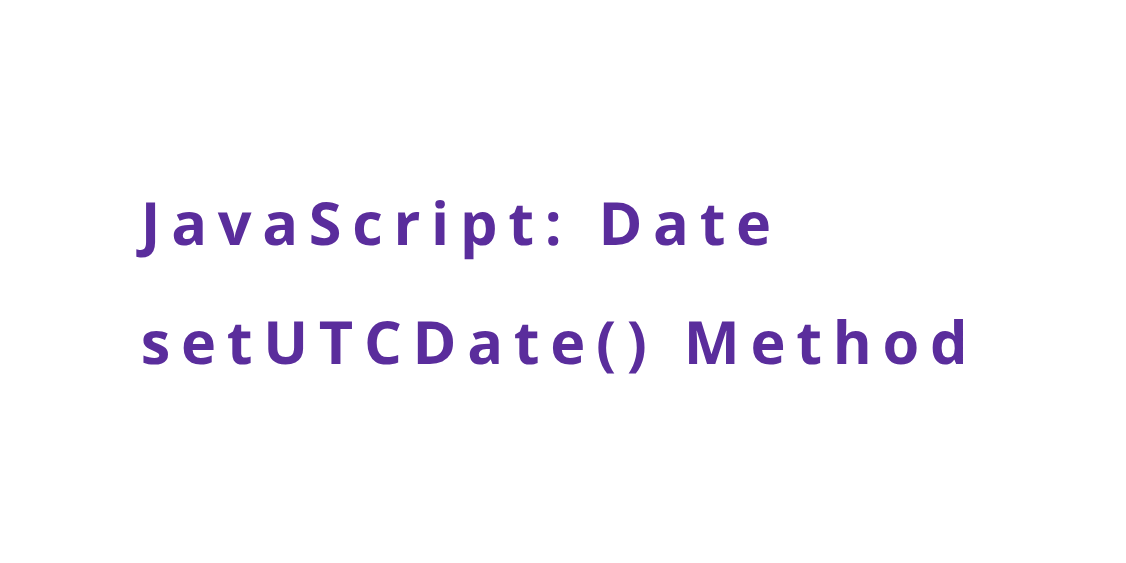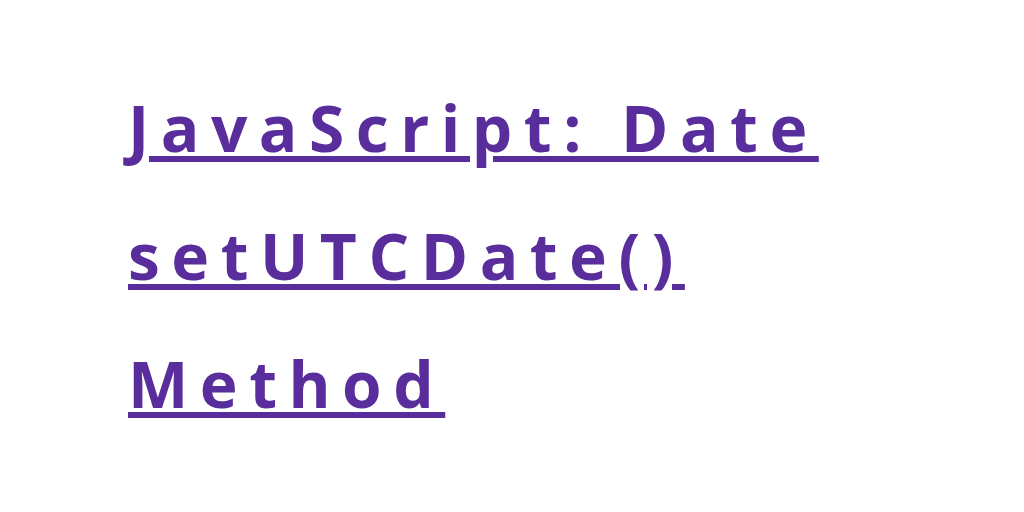--- a/index.html
+++ b/index.html
@@ -12,24 +12,23 @@
       height: 512px;
       background: #ffffff;
       font-family: 'Segoe UI', 'Open Sans', -apple-system, BlinkMacSystemFont, sans-serif;
       display: flex;
       align-items: center;
       padding-left: 128px;
       padding-right: 128px;
     }
     .heading {
       color: #5a2d9c;
-      font-size: 64px;
+      font-size: 54px;
       font-weight: 700;
       letter-spacing: 0.18em;
       line-height: 2.0;
       text-align: left;
-      text-decoration: underline;
     }
   </style>
 </head>
 <body>
 
 <h1 class="heading">JavaScript: Date setUTCDate() Method</h1>
 
 </body></html>

